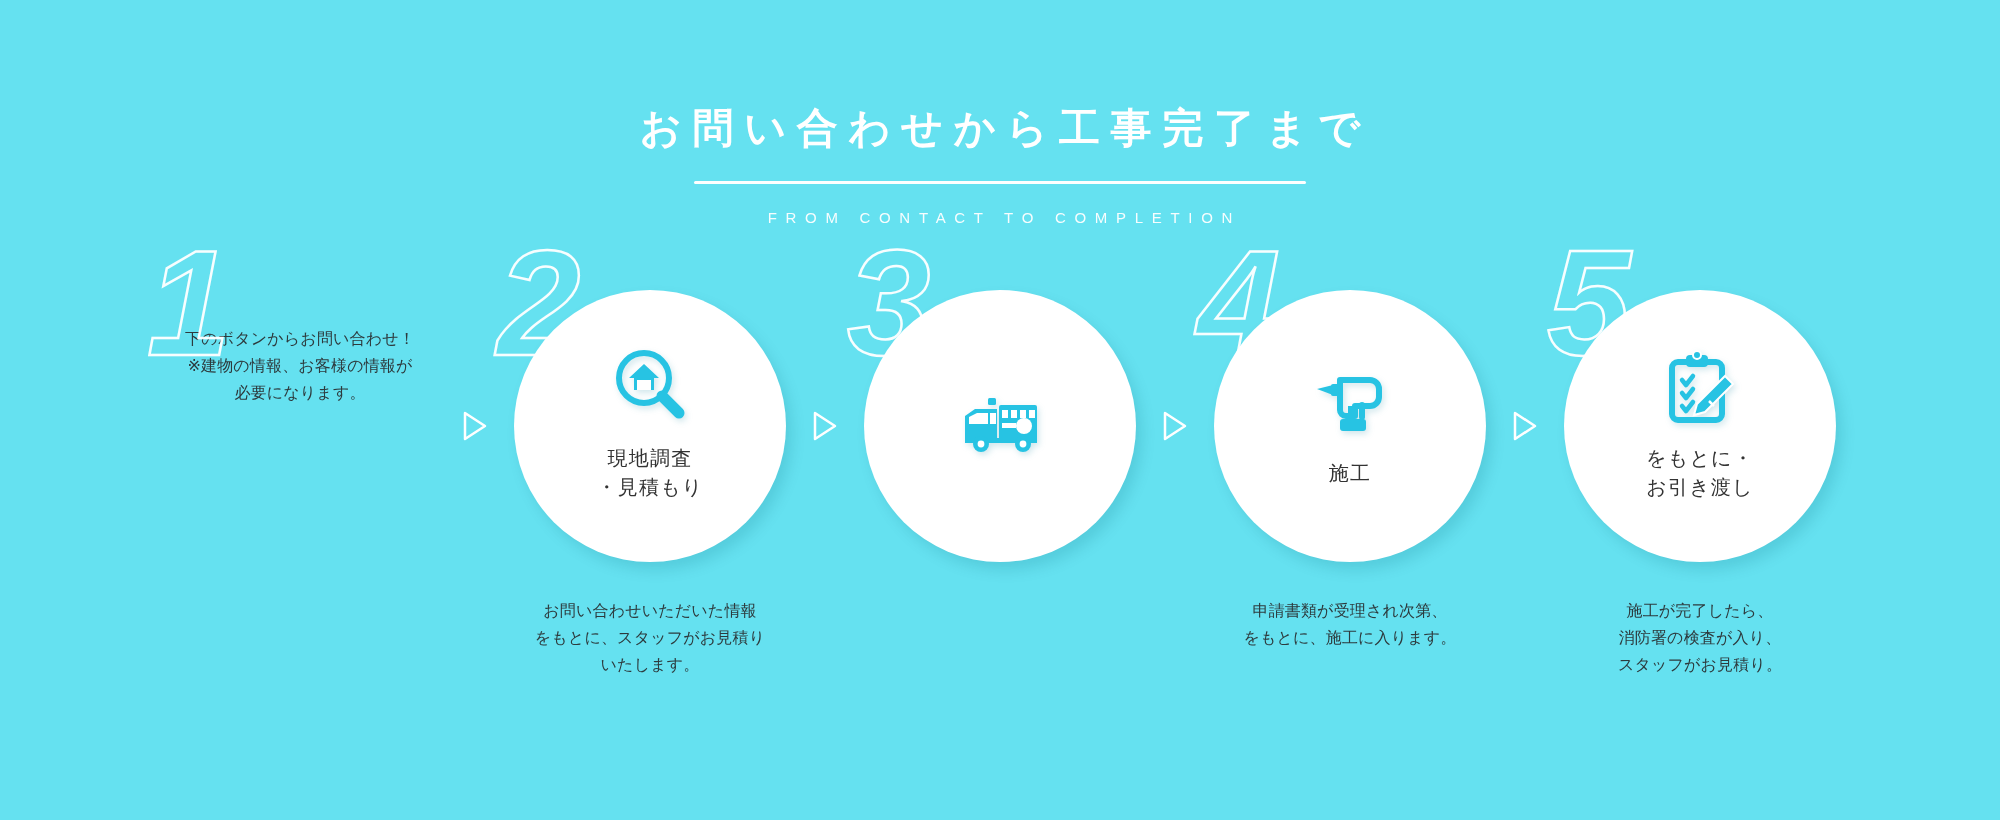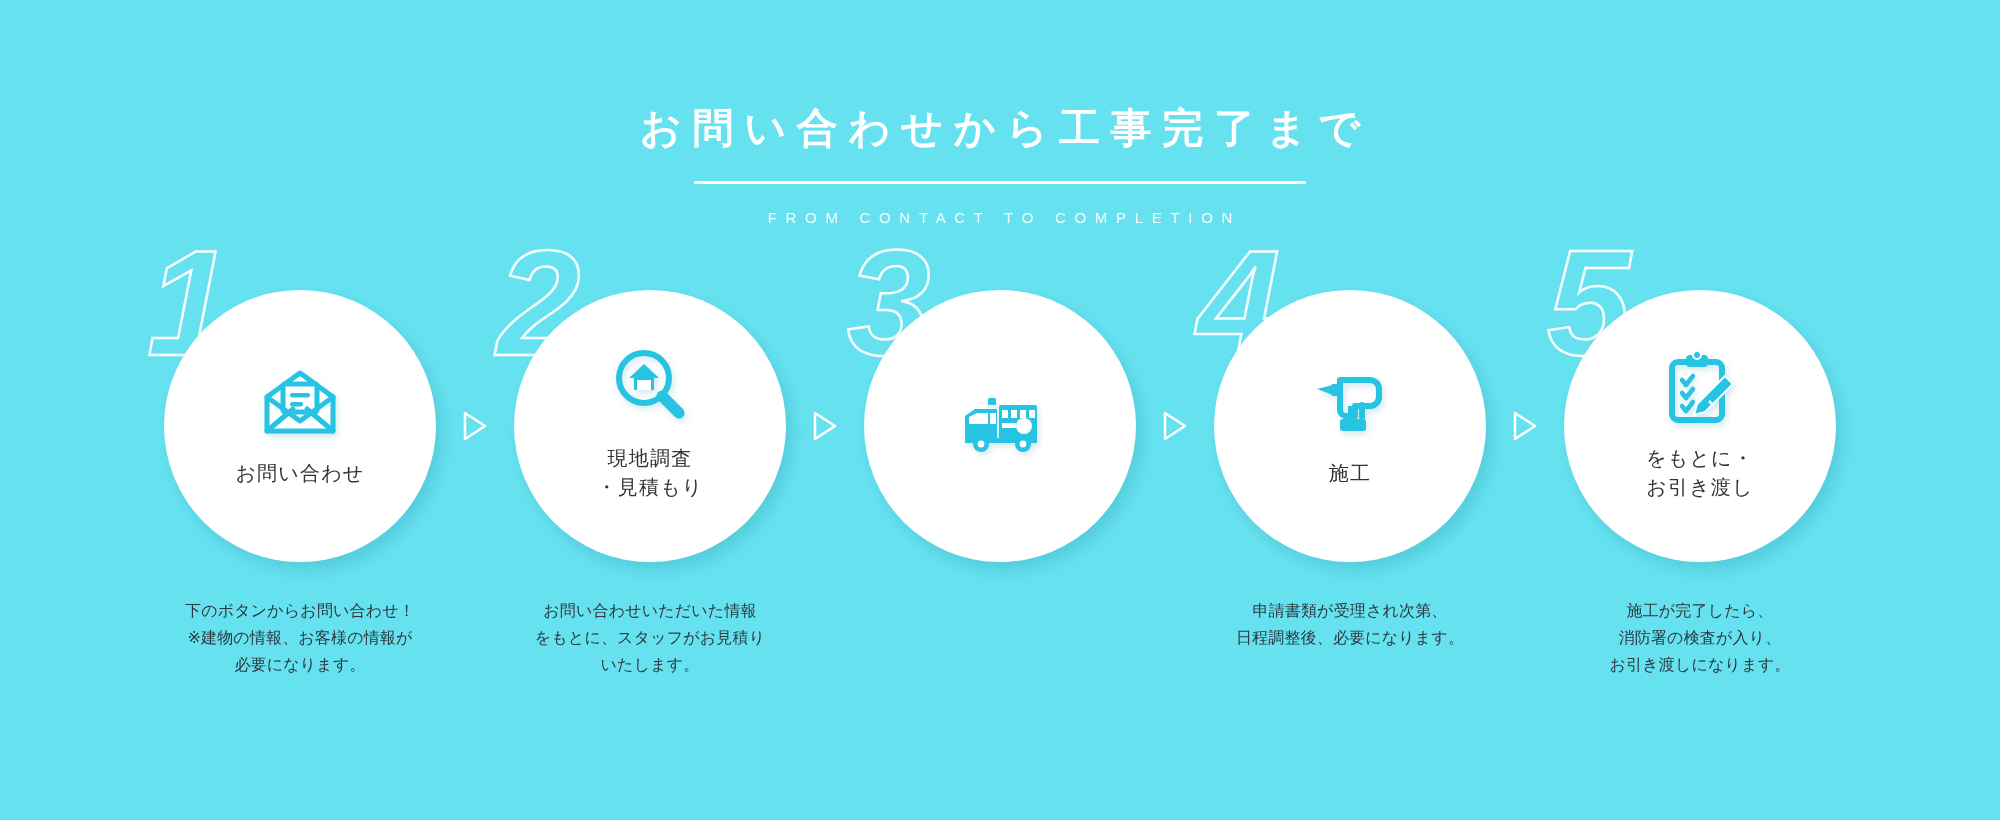--- a/index.html
+++ b/index.html
@@ -169,35 +169,20 @@
   <div class="header">
     <div class="page-title">お問い合わせから工事完了まで</div>
     <div class="title-rule"></div>
     <div class="page-subtitle">FROM CONTACT TO COMPLETION</div>
   </div>
 
   <div class="steps">
 
     <div class="step">
       <div class="step-number">1</div>
-      <div class="circle-wrap">
-        <div class="circle">
-          <div class="step-icon">
-            <svg width="86" height="86" viewBox="0 0 86 86" fill="none">
-              <path d="M10 38 L43 14 L76 38 L76 72 L10 72 Z" stroke="#27c3e3" stroke-width="5" stroke-linejoin="round" fill="#fff"></path>
-              <rect x="26" y="25" width="34" height="28" rx="2" fill="#fff" stroke="#27c3e3" stroke-width="5"></rect>
-              <rect x="33" y="34" width="20" height="4.5" rx="2.2" fill="#27c3e3"></rect>
-              <rect x="33" y="43" width="13" height="4.5" rx="2.2" fill="#27c3e3"></rect>
-              <path d="M10 38 L43 62 L76 38" stroke="#27c3e3" stroke-width="5" stroke-linejoin="round" stroke-linecap="round" fill="none"></path>
-              <path d="M10 72 L36 50 M76 72 L50 50" stroke="#27c3e3" stroke-width="5" stroke-linecap="round"></path>
-            </svg>
-          </div>
-          <div class="step-label">お問い合わせ</div>
-        </div>
-      </div>
       <div class="step-desc">下のボタンからお問い合わせ！
 ※建物の情報、お客様の情報が
 必要になります。</div>
     </div>
 
     <div class="arrow">
       <svg width="28" height="32" viewBox="0 0 28 32">
           <path d="M4 3 L24 16 L4 29 Z" fill="none" stroke="#ffffff" stroke-width="2.5" stroke-linejoin="round"></path>
         </svg>
     </div>
@@ -274,21 +259,21 @@
               <path d="M33 21 H63 a9 9 0 0 1 9 9 v8 a9 9 0 0 1 -9 9 H48 v10 h-9 a6 6 0 0 1 -6 -6 z" fill="none" stroke="#27c3e3" stroke-width="6" stroke-linejoin="round"></path>
               <path d="M44 47 v14 a5 5 0 0 1 -5 5 h-2" fill="none" stroke="#27c3e3" stroke-width="6" stroke-linejoin="round"></path>
               <rect x="33" y="60" width="26" height="12" rx="3" fill="#27c3e3"></rect>
               <path d="M55 46 v12" stroke="#27c3e3" stroke-width="6" stroke-linecap="round"></path>
             </svg>
           </div>
           <div class="step-label">施工</div>
         </div>
       </div>
       <div class="step-desc">申請書類が受理され次第、
-日程調整後、必要になります。</div>
+をもとに、施工に入ります。</div>
     </div>
 
     <div class="arrow">
       <svg width="28" height="32" viewBox="0 0 28 32">
           <path d="M4 3 L24 16 L4 29 Z" fill="none" stroke="#ffffff" stroke-width="2.5" stroke-linejoin="round"></path>
         </svg>
     </div>
 
     <div class="step">
       <div class="step-number">5</div>
@@ -305,17 +290,17 @@
               <path d="M68 32 l8 8 l-28 28 l-11 3 l3 -11 z" fill="#27c3e3" stroke="#fff" stroke-width="2"></path>
               <path d="M52 57 l5 5" stroke="#fff" stroke-width="2.5"></path>
             </svg>
           </div>
           <div class="step-label">をもとに・
 お引き渡し</div>
         </div>
       </div>
       <div class="step-desc">施工が完了したら、
 消防署の検査が入り、
-お引き渡しになります。</div>
+スタッフがお見積り。</div>
     </div>
 
   </div>
 </div>
 
 </body></html>

